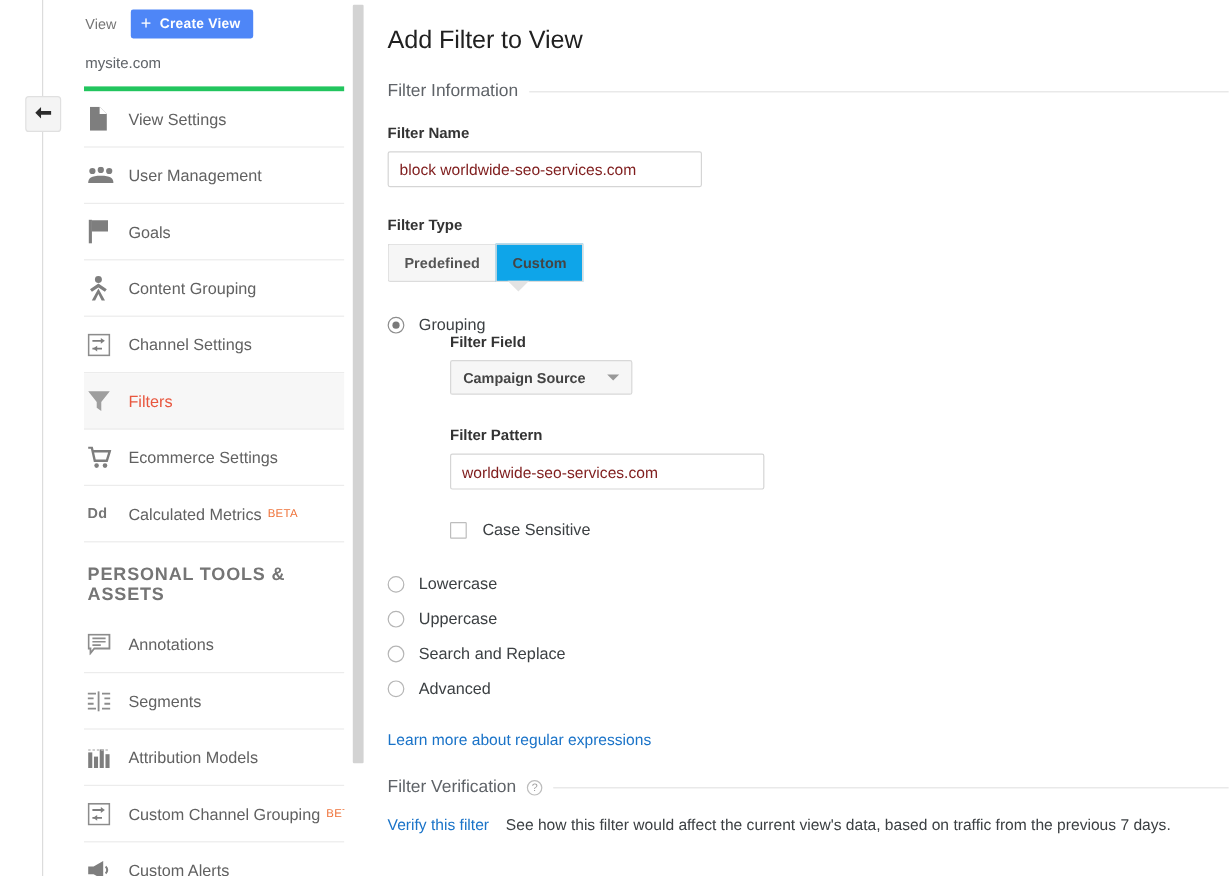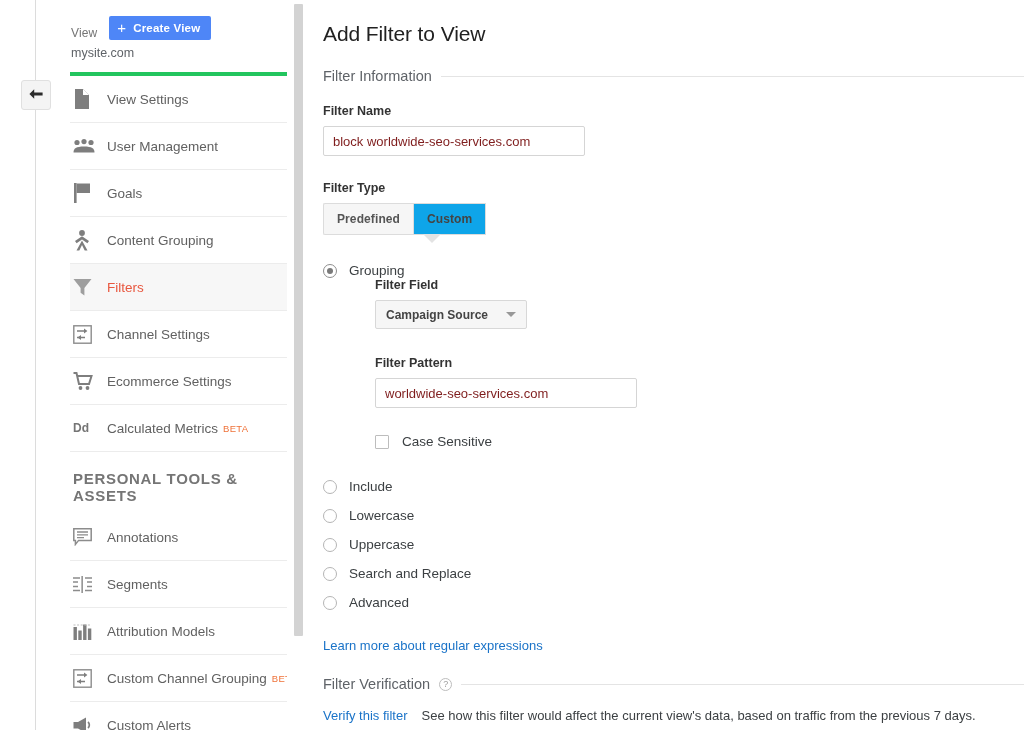--- a/index.html
+++ b/index.html
@@ -43,21 +43,21 @@
   .sidebar {
     position: absolute;
     left: 70px; top: 0;
     width: 217px;
     height: 730px;
     overflow: hidden;
     background: #fff;
   }
   .sb-top {
     display: flex;
-    align-items: flex-end;
+    align-items: center;
     height: 40px;
     padding-left: 1px;
   }
   .sb-view-label {
     font-size: 12px;
     color: #757575;
     margin-right: 12px;
     letter-spacing: 0.1px;
   }
   .create-view-btn {
@@ -392,39 +392,39 @@
       <span class="sb-ico">
         <svg width="18" height="21" viewBox="0 0 18 21">
           <circle cx="9" cy="3" r="2.9" fill="#7e7e7e"></circle>
           <path d="M9 6.2 L2 11 L3.6 13.2 L9 9.6 L14.4 13.2 L16 11 Z" fill="#7e7e7e"></path>
           <path d="M9 10.5 L3.5 20.5 L6.3 20.5 L9 15 L11.7 20.5 L14.5 20.5 Z" fill="#7e7e7e"></path>
         </svg>
       </span>
       <span class="sb-label">Content Grouping</span>
     </div>
 
-    <div class="sb-item active">
-      <span class="sb-ico">
-        <svg width="19" height="19" viewBox="0 0 19 19">
-            <path d="M0.5 1 H18.5 L11.4 10 V17.5 L7.6 14.8 V10 Z" fill="#9e9e9e"></path>
-          </svg>
-      </span>
-      <span class="sb-label">Filters</span>
-    </div>
-
     <div class="sb-item">
       <span class="sb-ico">
         <svg width="19" height="19" viewBox="0 0 19 19">
           <rect x="0.8" y="0.8" width="17.4" height="17.4" fill="none" stroke="#8c8c8c" stroke-width="1.4"></rect>
           <path d="M4 6 H12 M4 12.5 H12" stroke="#7e7e7e" stroke-width="1.5"></path>
           <path d="M11 3.6 L14.4 6 L11 8.4 Z" fill="#7e7e7e"></path>
           <path d="M8 10.1 L4.6 12.5 L8 14.9 Z" fill="#7e7e7e"></path>
         </svg>
       </span>
       <span class="sb-label">Channel Settings</span>
+    </div>
+
+    <div class="sb-item active">
+      <span class="sb-ico">
+        <svg width="19" height="19" viewBox="0 0 19 19">
+            <path d="M0.5 1 H18.5 L11.4 10 V17.5 L7.6 14.8 V10 Z" fill="#9e9e9e"></path>
+          </svg>
+      </span>
+      <span class="sb-label">Filters</span>
     </div>
 
     <div class="sb-item">
       <span class="sb-ico">
         <svg width="20" height="19" viewBox="0 0 20 19">
           <path d="M0.5 1 H3.5 L6 12 H16 L18.5 4 H5" stroke="#7e7e7e" stroke-width="2" fill="none"></path>
           <circle cx="7.5" cy="16" r="1.9" fill="#7e7e7e"></circle>
             <circle cx="14.5" cy="16" r="1.9" fill="#7e7e7e"></circle>
         </svg>
       </span>
@@ -536,24 +536,20 @@
       <div class="field-label" style="margin-top:27px;">Filter Pattern</div>
       <input class="txt-input" type="text" value="worldwide-seo-services.com" style="">
 
       <div class="check-row" style="margin-top:26px;">
         <span class="checkbox"></span>
         <span class="check-label">Case Sensitive</span>
       </div>
     </div>
 
     <div class="radio-list" style="margin-top:30px;">
-      <div class="radio-row">
-        <span class="radio"></span>
-        <span class="radio-label">Include</span>
-      </div>
       <div class="radio-row">
         <span class="radio"></span>
         <span class="radio-label">Lowercase</span>
       </div>
       <div class="radio-row">
         <span class="radio"></span>
         <span class="radio-label">Uppercase</span>
       </div>
       <div class="radio-row">
         <span class="radio"></span>

